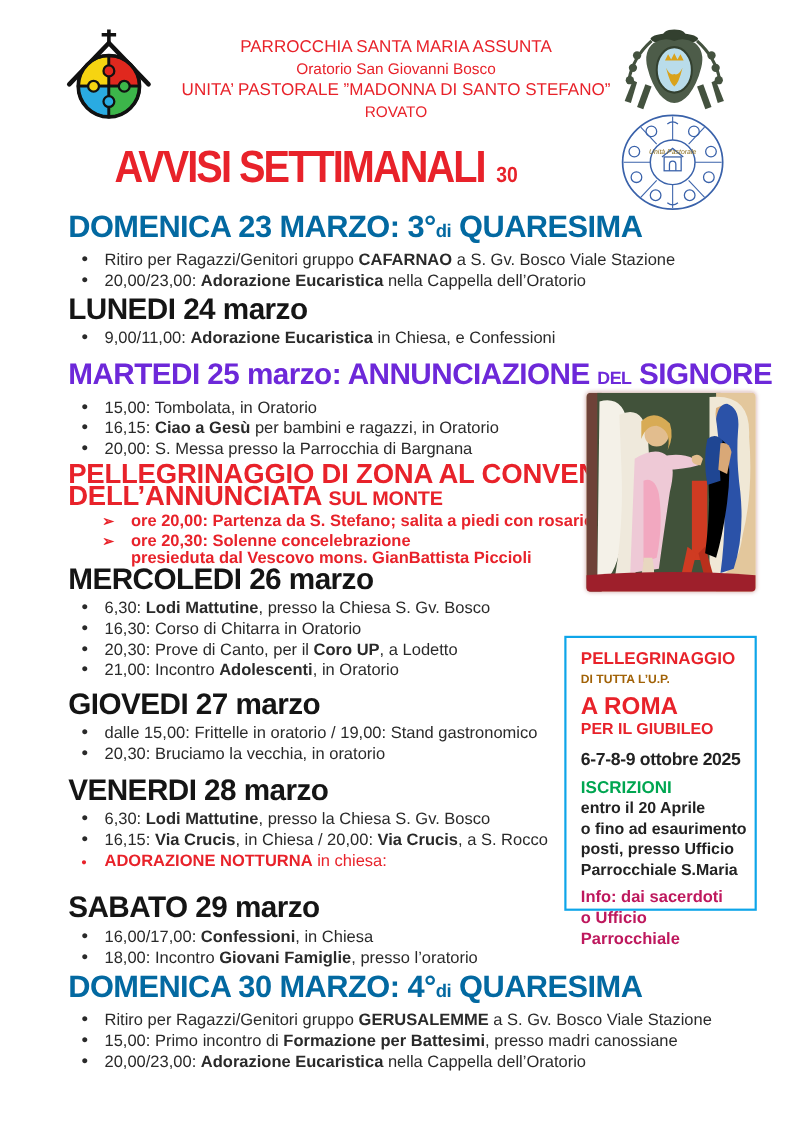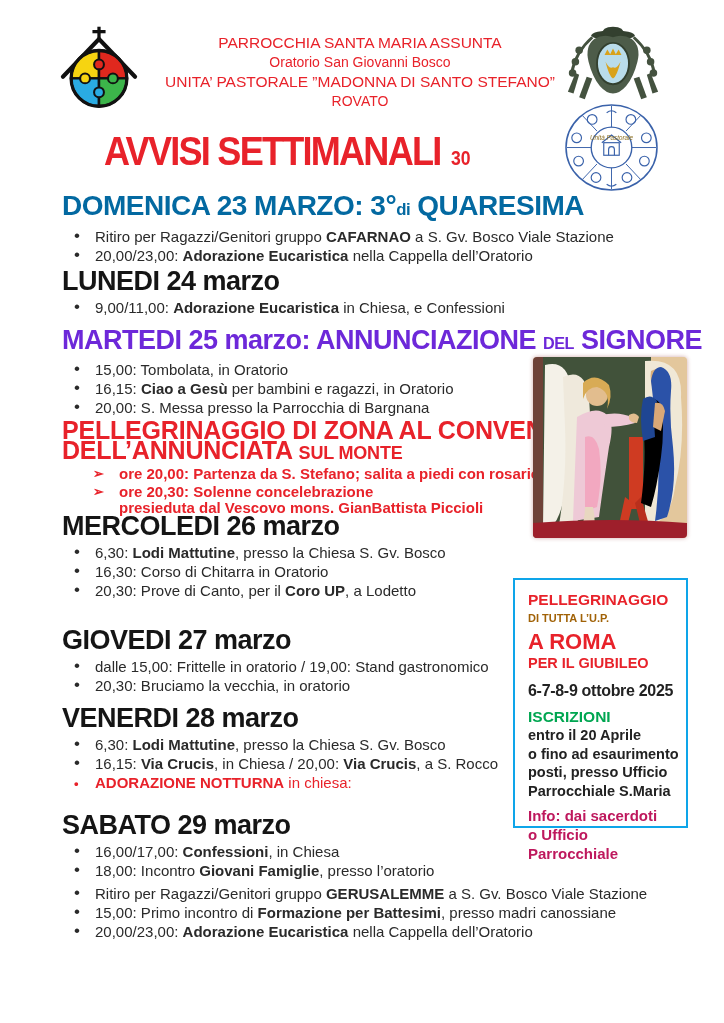--- a/index.html
+++ b/index.html
@@ -173,20 +173,21 @@
       <li><span>ore 20,30: Solenne concelebrazione</span><span class="l2">presieduta dal Vescovo mons. GianBattista Piccioli</span></li>
     </ul>
   </div>
 
   <div class="sec" style="top:511px">
     <h2 class="day-h black"><span>MERCOLEDI 26 marzo</span></h2>
     <ul class="ev" style="width:440px">
       <li><span>6,30: </span><b>Lodi Mattutine</b><span>, presso la Chiesa S. Gv. Bosco</span></li>
       <li><span>16,30: Corso di Chitarra in Oratorio</span></li>
       <li><span>20,30: Prove di Canto, per il </span><b>Coro UP</b><span>, a Lodetto</span></li>
+      <li><span>21,00: Incontro </span><b>Adolescenti</b><span>, in Oratorio</span></li>
     </ul>
   </div>
 
   <div class="sec" style="top:625px">
     <h2 class="day-h black"><span>GIOVEDI 27 marzo</span></h2>
     <ul class="ev" style="width:450px">
       <li><span>dalle 15,00: Frittelle in oratorio / 19,00: Stand gastronomico</span></li>
       <li><span>20,30: Bruciamo la vecchia, in oratorio</span></li>
     </ul>
   </div>
@@ -202,20 +203,21 @@
 
   <div class="sec" style="top:810px">
     <h2 class="day-h black"><span>SABATO 29 marzo</span></h2>
     <ul class="ev" style="width:450px">
       <li><span>16,00/17,00: </span><b>Confessioni</b><span>, in Chiesa</span></li>
       <li><span>18,00: Incontro </span><b>Giovani Famiglie</b><span>, presso l’oratorio</span></li>
     </ul>
   </div>
 
   <div class="sec" style="top:882px">
+    <h2 class="day-h purple"><span>DOMENICA 30 MARZO: 4°</span><span class="sm">di</span><span> QUARESIMA</span></h2>
     <ul class="ev">
       <li><span>Ritiro per Ragazzi/Genitori gruppo </span><b>GERUSALEMME</b><span> a S. Gv. Bosco Viale Stazione</span></li>
       <li><span>15,00: Primo incontro di </span><b>Formazione per Battesimi</b><span>, presso madri canossiane</span></li>
       <li><span>20,00/23,00: </span><b>Adorazione Eucaristica</b><span> nella Cappella dell’Oratorio</span></li>
     </ul>
   </div>
 
   <svg class="painting" width="154" height="181" viewBox="0 0 154 181">
     <rect width="154" height="181" fill="#e6cda4"></rect>
     <rect x="0" y="0" width="14" height="181" fill="#6e4238"></rect>

